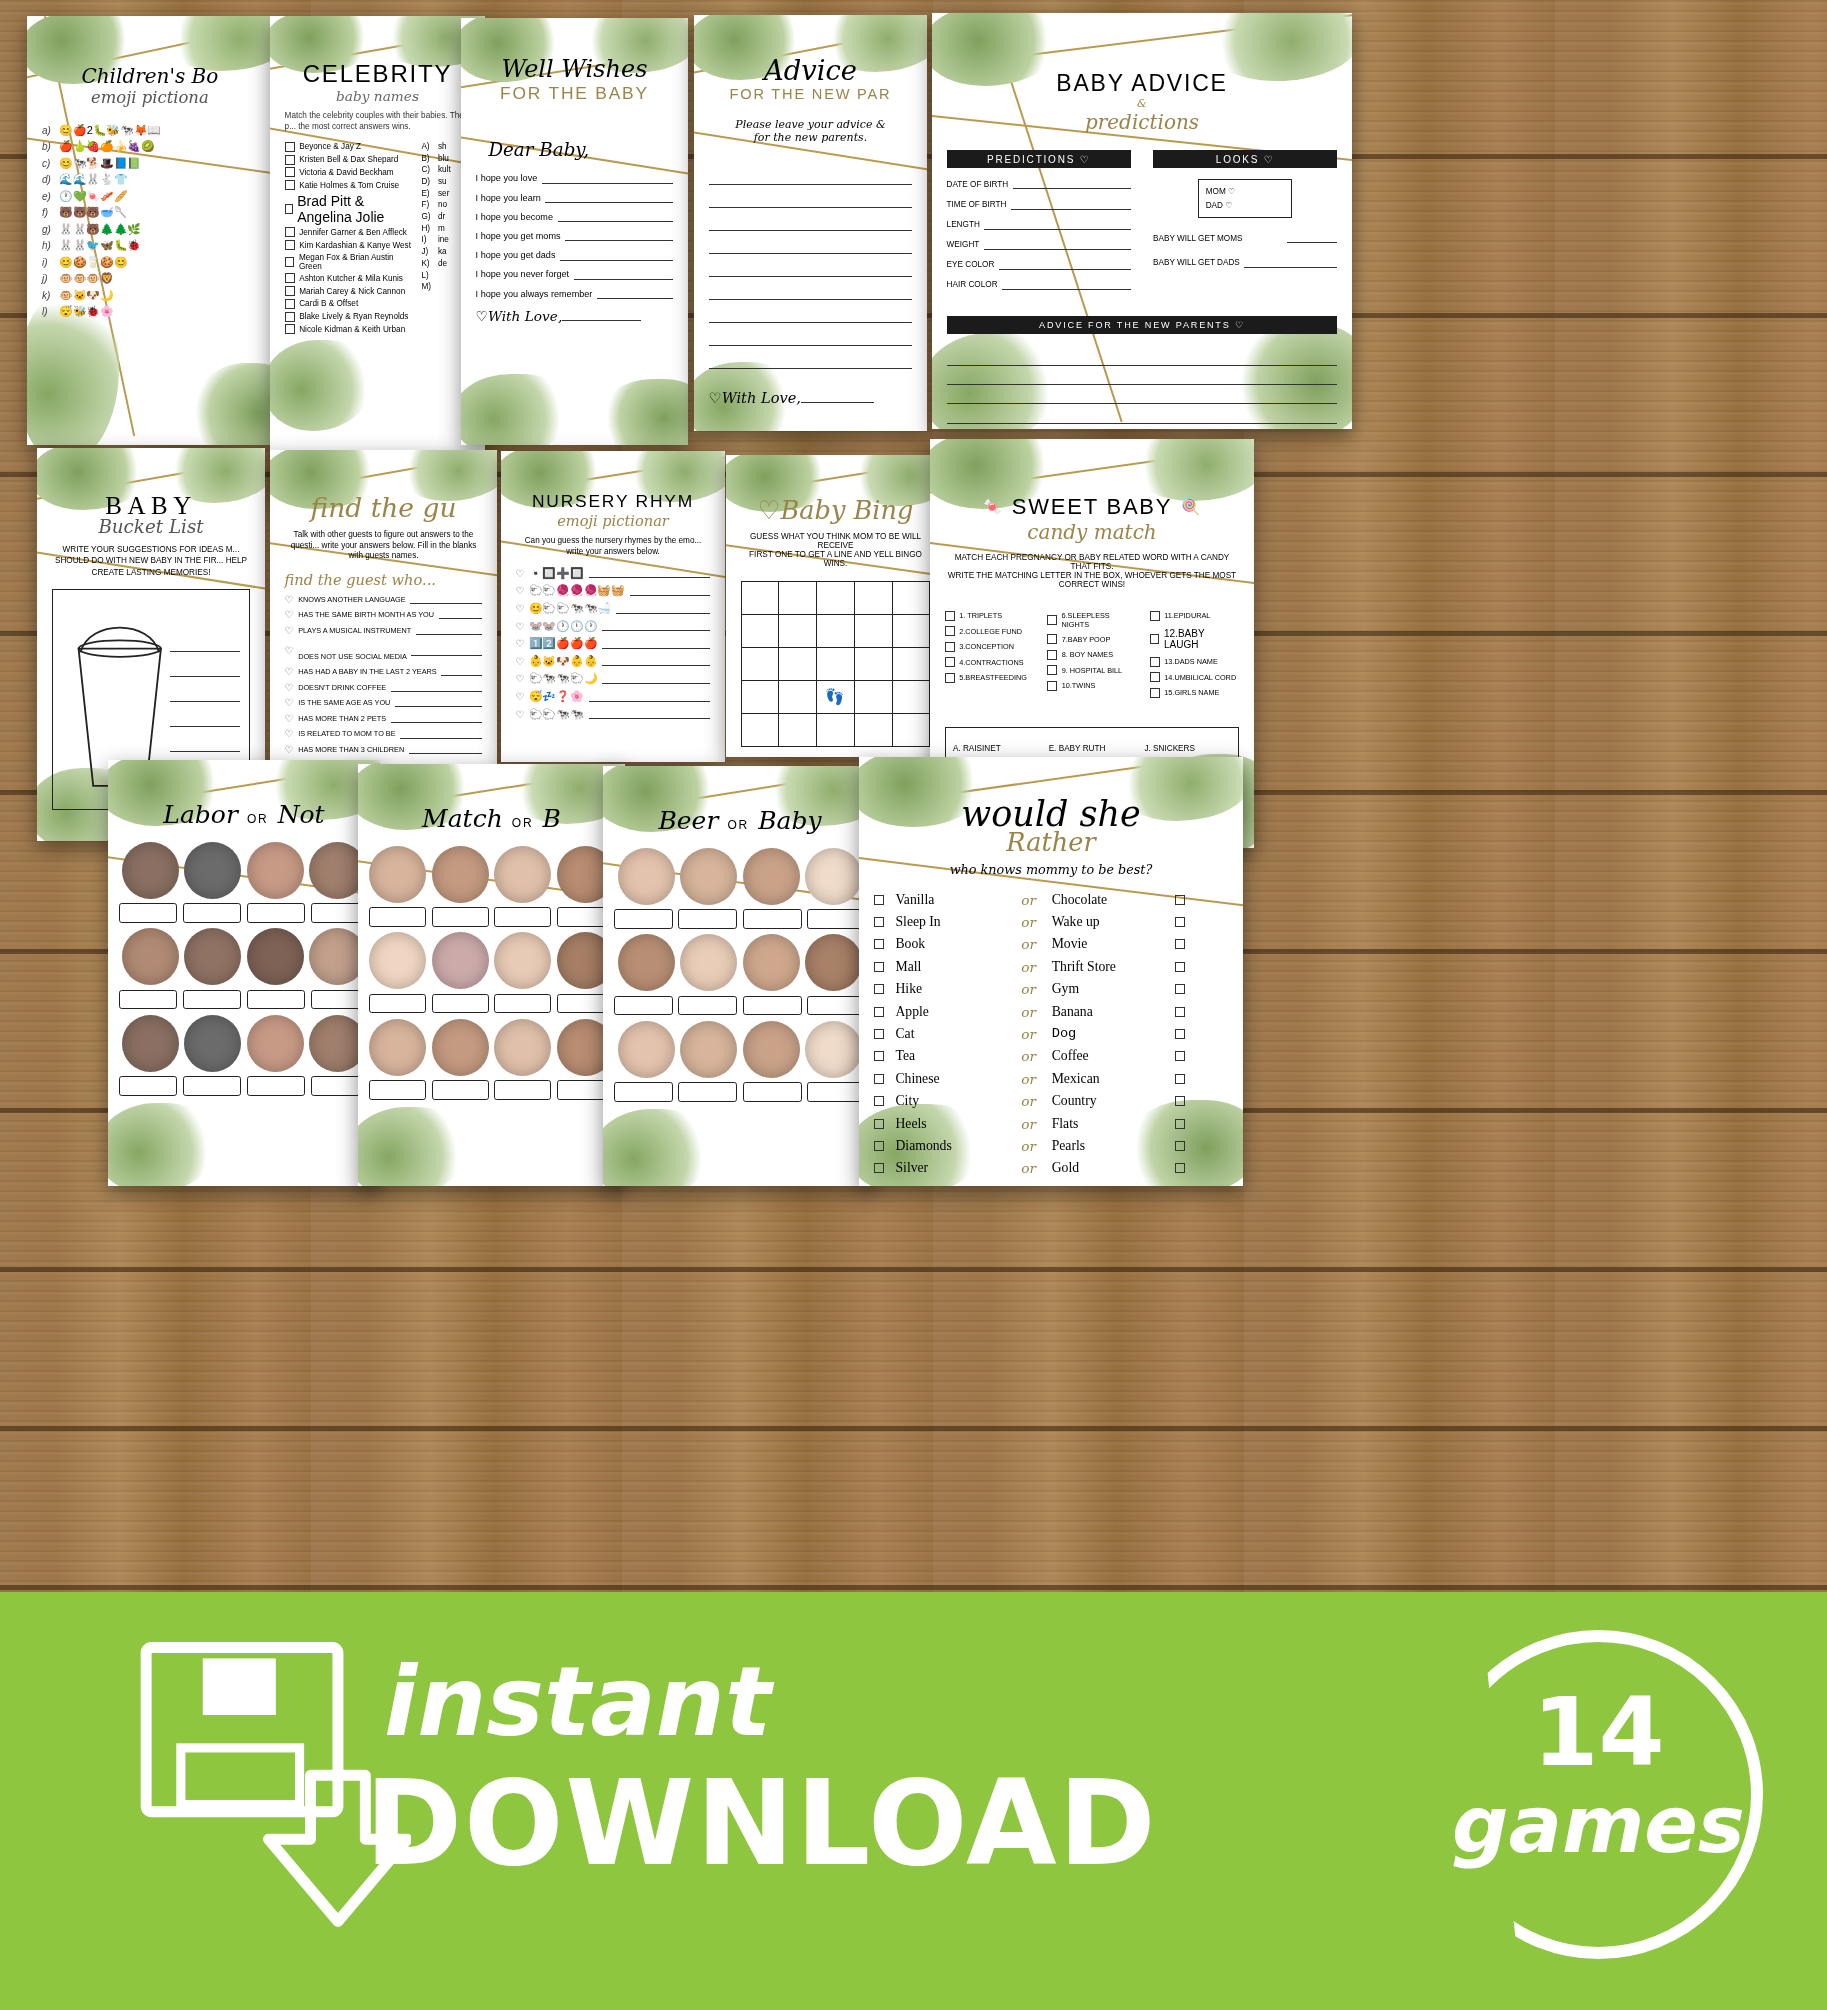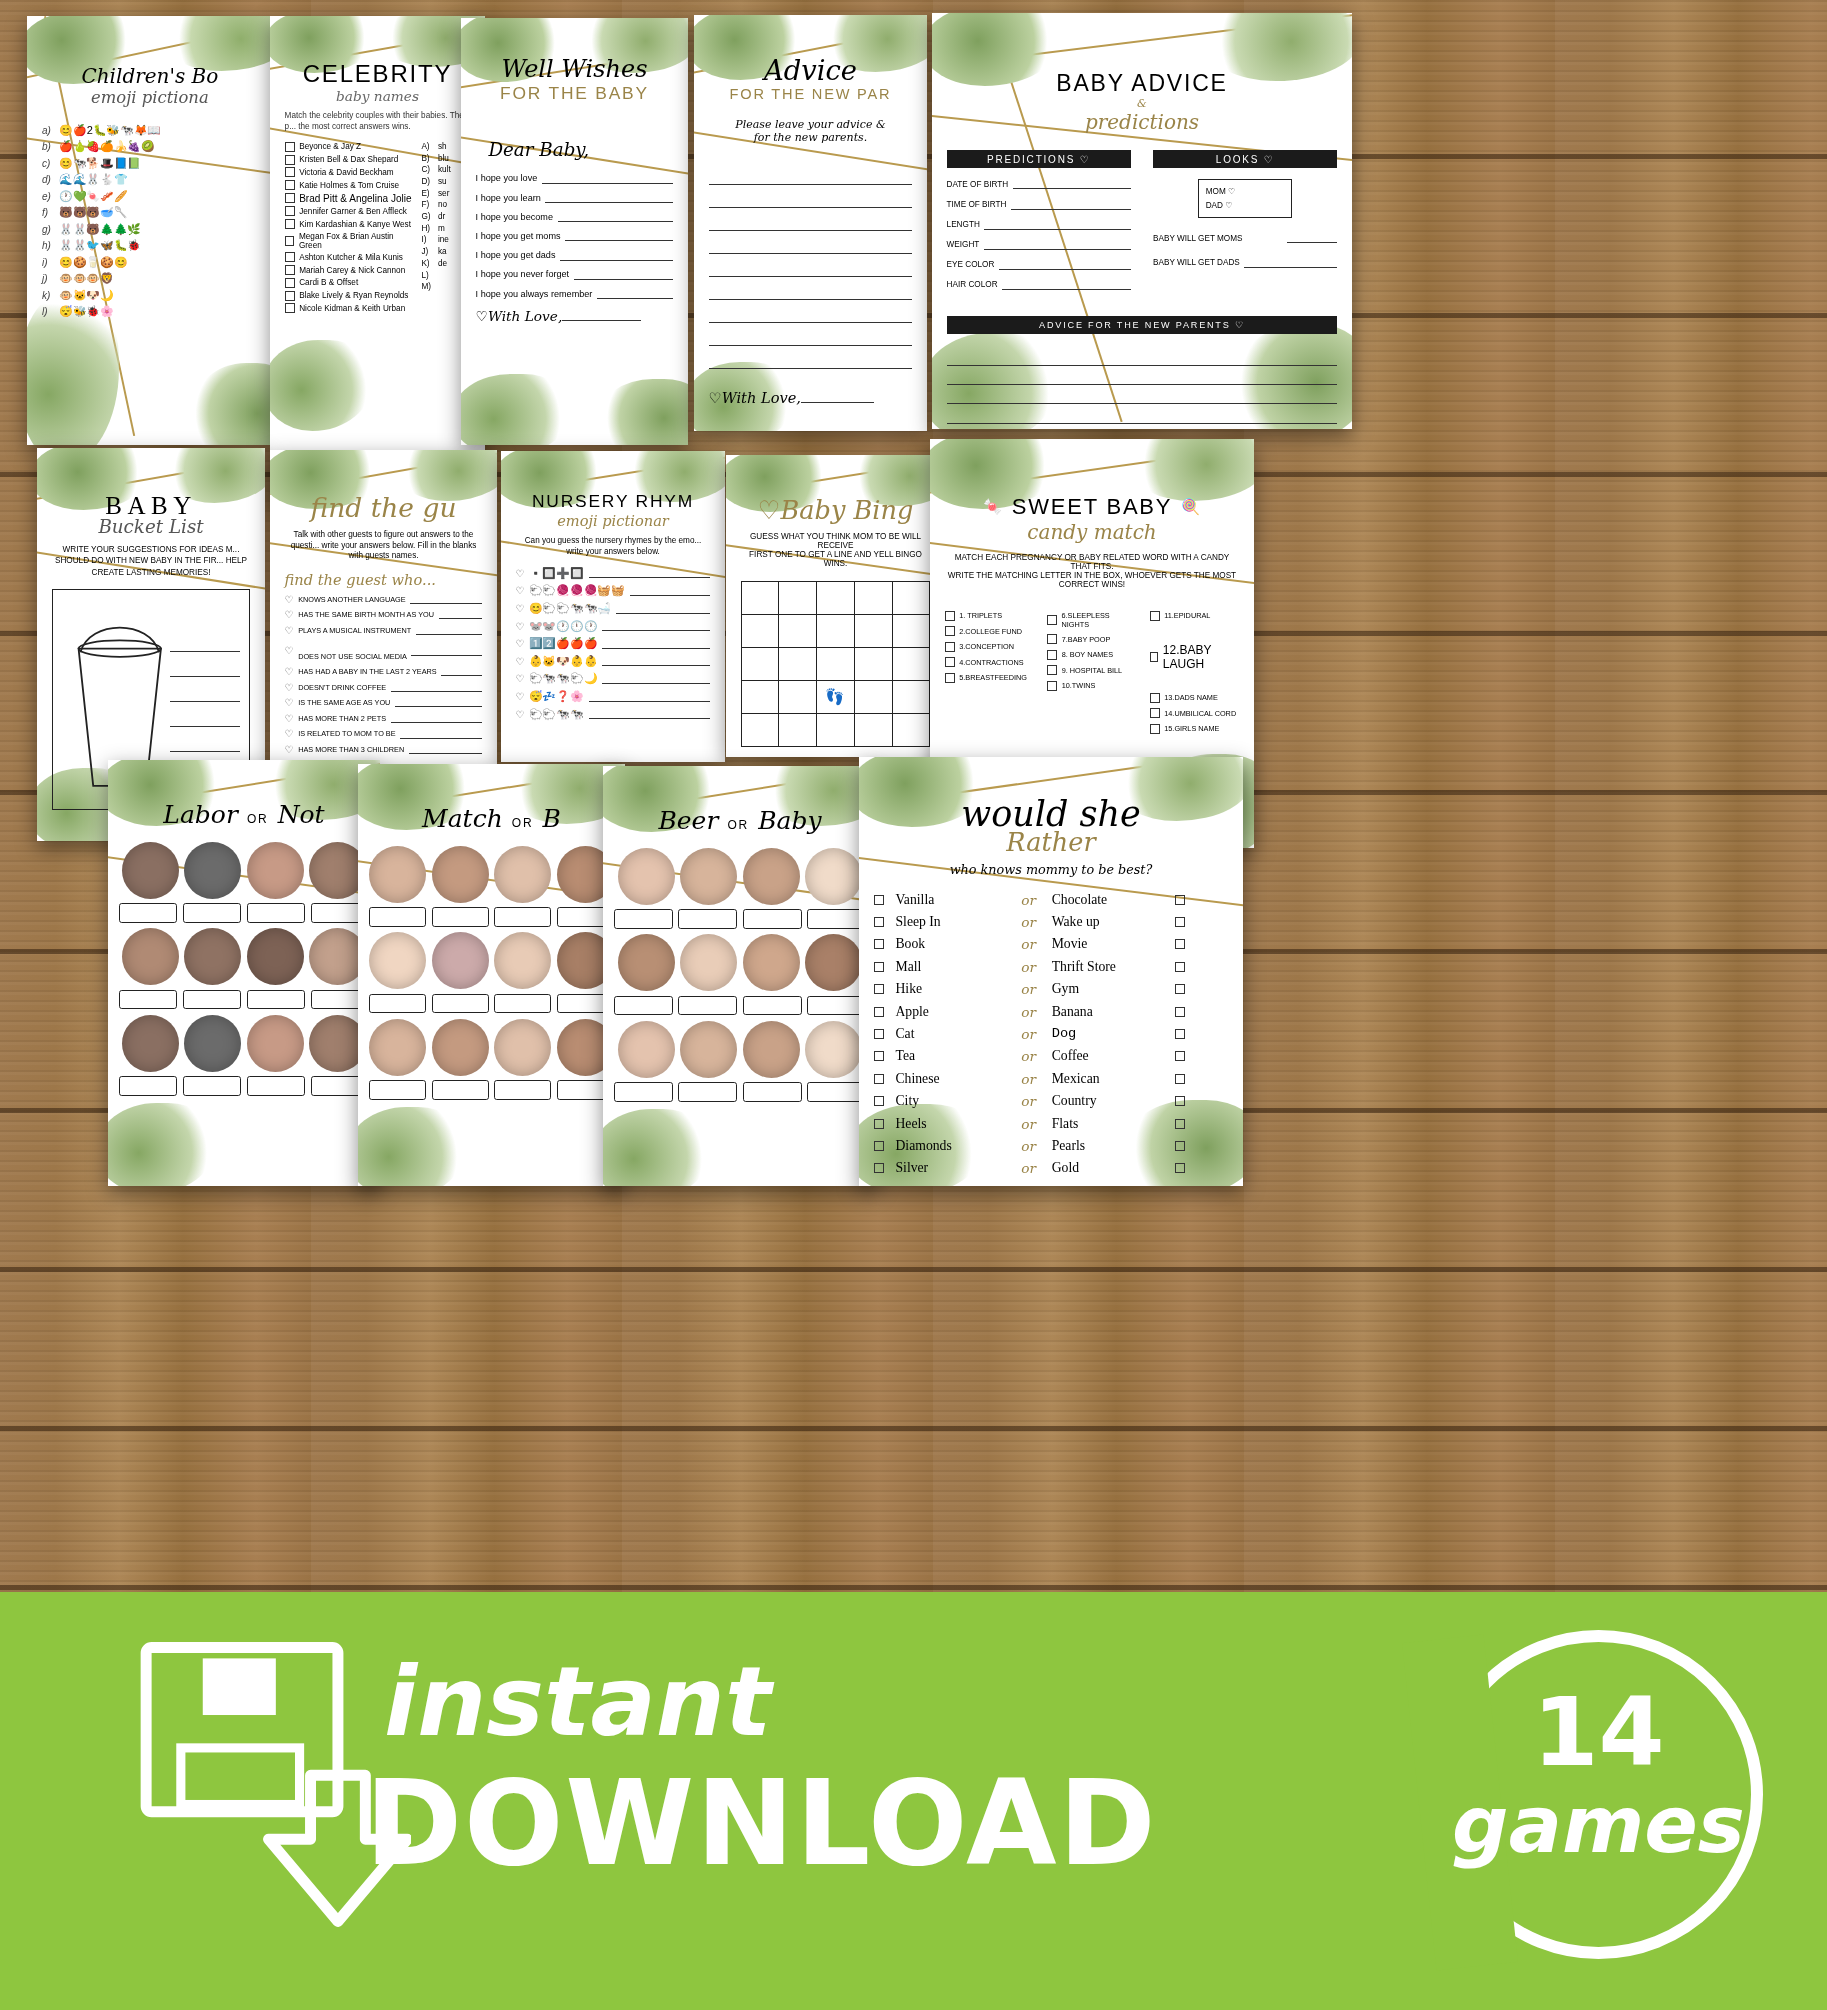--- a/index.html
+++ b/index.html
@@ -169,21 +169,21 @@
             <span>Kristen Bell &amp; Dax Shepard</span>
           </div>
           <div class="row" style="margin:2.7px 0;font-size:8.2px;">
             <span class="checkbox"></span>
             <span>Victoria &amp; David Beckham</span>
           </div>
           <div class="row" style="margin:2.7px 0;font-size:8.2px;">
             <span class="checkbox"></span>
             <span>Katie Holmes &amp; Tom Cruise</span>
           </div>
-          <div class="row" style="margin:2.7px 0;font-size:10px;">
+          <div class="row" style="margin:2.7px 0;font-size:14px;">
             <span class="checkbox"></span>
             <span>Brad Pitt &amp; Angelina Jolie</span>
           </div>
           <div class="row" style="margin:2.7px 0;font-size:8.2px;">
             <span class="checkbox"></span>
             <span>Jennifer Garner &amp; Ben Affleck</span>
           </div>
           <div class="row" style="margin:2.7px 0;font-size:8.2px;">
             <span class="checkbox"></span>
             <span>Kim Kardashian &amp; Kanye West</span>
@@ -686,21 +686,21 @@
           <div class="row" style="margin:5.5px 0;font-size:7.3px;">
             <span class="checkbox"></span>
             <span>10.TWINS</span>
           </div>
         </div>
       <div id="cm-c3" style="flex:1;">
           <div class="row" style="margin:5.5px 0;font-size:7.3px;">
             <span class="checkbox"></span>
             <span>11.EPIDURAL</span>
           </div>
-          <div class="row" style="margin:22px 0;font-size:12px;">
+          <div class="row" style="margin:7px 0;font-size:10px;">
             <span class="checkbox"></span>
             <span>12.BABY LAUGH</span>
           </div>
           <div class="row" style="margin:5.5px 0;font-size:7.3px;">
             <span class="checkbox"></span>
             <span>13.DADS NAME</span>
           </div>
           <div class="row" style="margin:5.5px 0;font-size:7.3px;">
             <span class="checkbox"></span>
             <span>14.UMBILICAL CORD</span>

